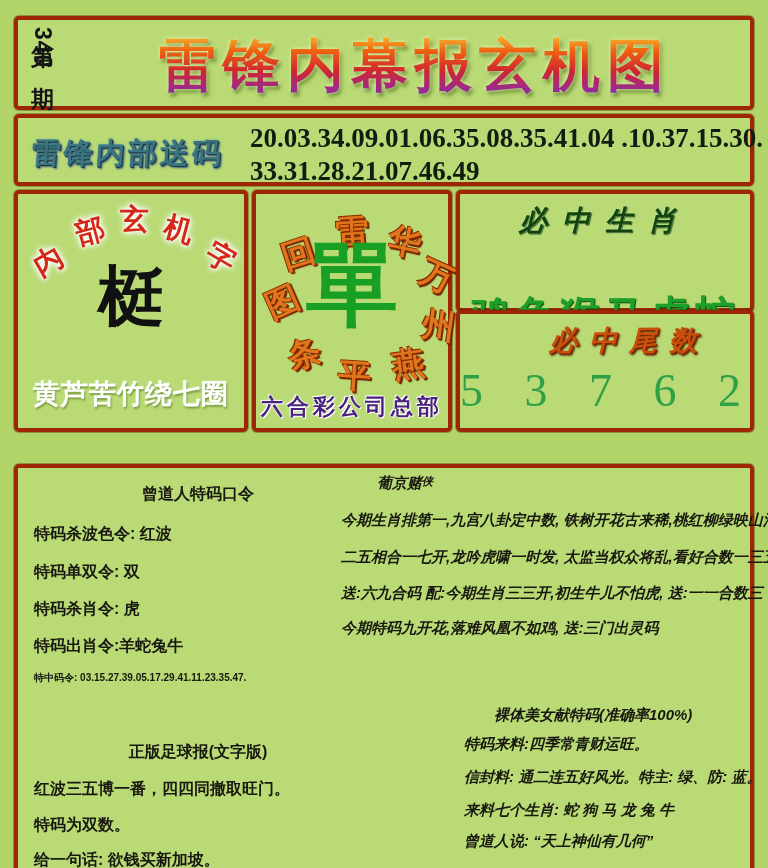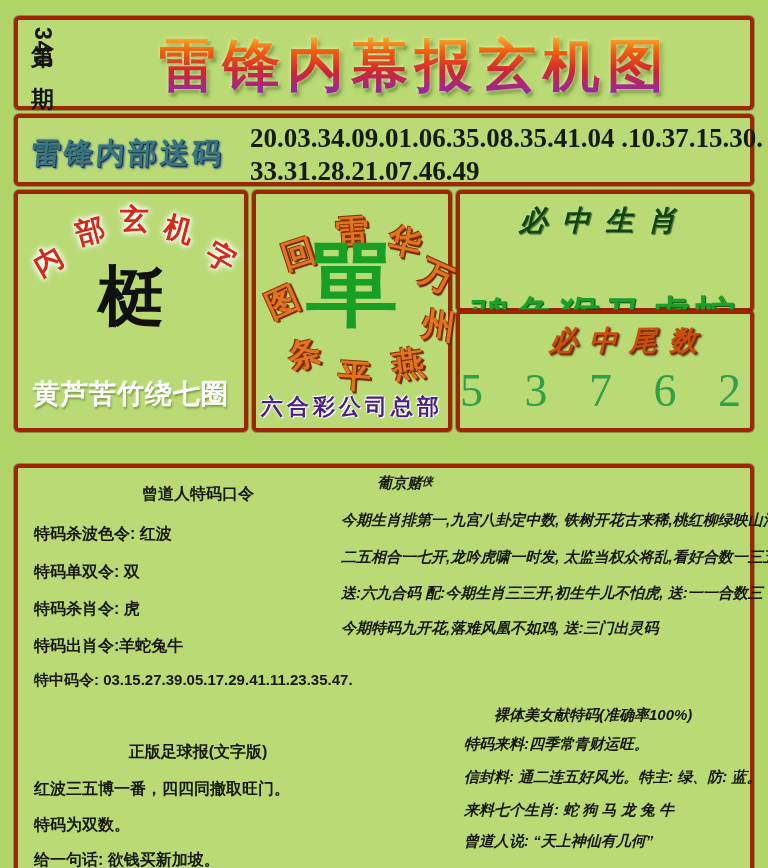--- a/index.html
+++ b/index.html
@@ -153,21 +153,21 @@
     <div class="tails-value">5 3 7 6 2 0 9</div>
   </div>
 
   <div class="box" style="left:14px;top:464px;width:740px;height:504px;padding-left:18px;">
 
     <div class="bt bt16" style="left:55px;top:16px;width:250px;text-align:center;">曾道人特码口令</div>
     <div class="bt bt16" style="left:16px;top:56px;">特码杀波色令: 红波</div>
     <div class="bt bt16" style="left:16px;top:94px;">特码单双令: 双</div>
     <div class="bt bt16" style="left:16px;top:131px;">特码杀肖令: 虎</div>
     <div class="bt bt16" style="left:16px;top:168px;">特码出肖令:羊蛇兔牛</div>
-    <div class="bt" style="left:16px;top:203px;font-size:15px;">特中码令: 03.15.27.39.05.17.29.41.11.23.35.47.</div>
+    <div class="bt" style="left:16px;top:203px;font-size:10px;">特中码令: 03.15.27.39.05.17.29.41.11.23.35.47.</div>
 
     <div class="bt bt16" style="left:55px;top:274px;width:250px;text-align:center;">正版足球报(文字版)</div>
     <div class="bt bt16" style="left:16px;top:311px;">红波三五博一番，四四同撤取旺门。</div>
     <div class="bt bt16" style="left:16px;top:347px;">特码为双数。</div>
     <div class="bt bt16" style="left:16px;top:382px;">给一句话: 欲钱买新加坡。</div>
 
     <div class="bt bt15" style="left:359px;top:6px;"><span>葡京赌</span><span class="pj-small">侠</span></div>
     <div class="bt bt15" style="left:323px;top:43px;">今期生肖排第一,九宫八卦定中数, 铁树开花古来稀,桃红柳绿映山河</div>
     <div class="bt bt15" style="left:323px;top:80px;">二五相合一七开,龙吟虎啸一时发, 太监当权众将乱,看好合数一三五</div>
     <div class="bt bt15" style="left:323px;top:116px;">送:六九合码 配:今期生肖三三开,初生牛儿不怕虎, 送:一一合数三</div>

